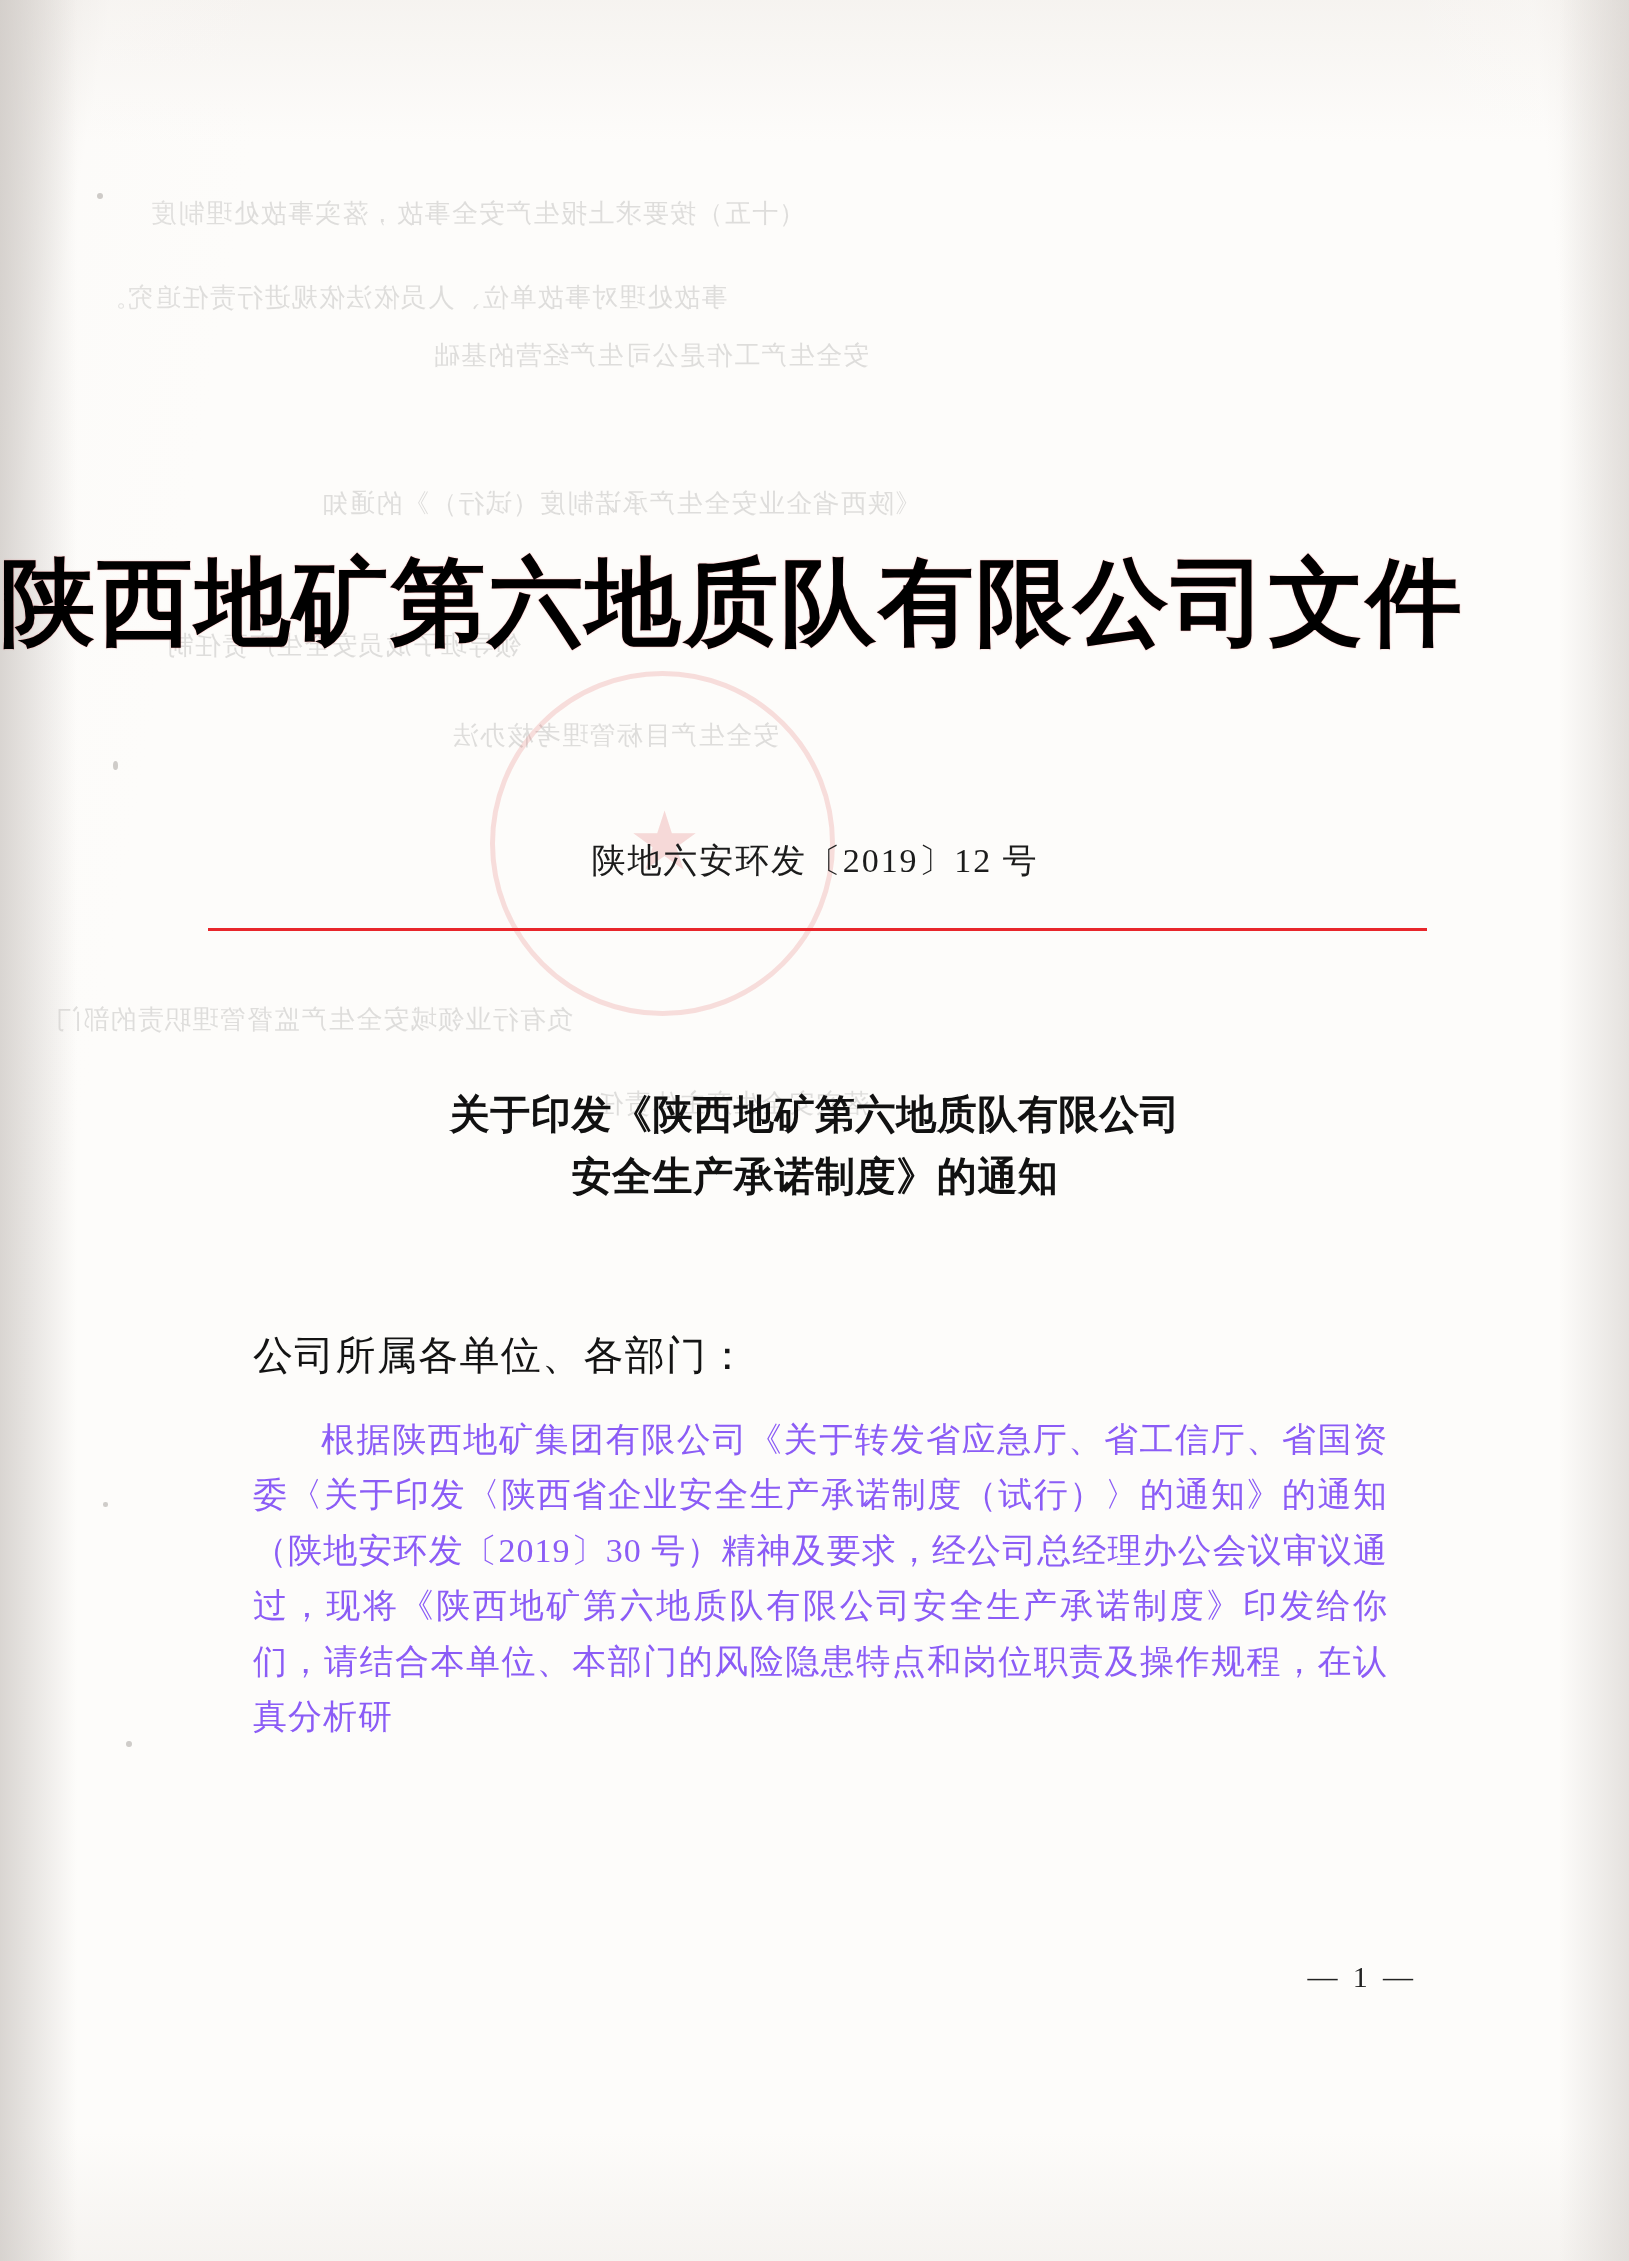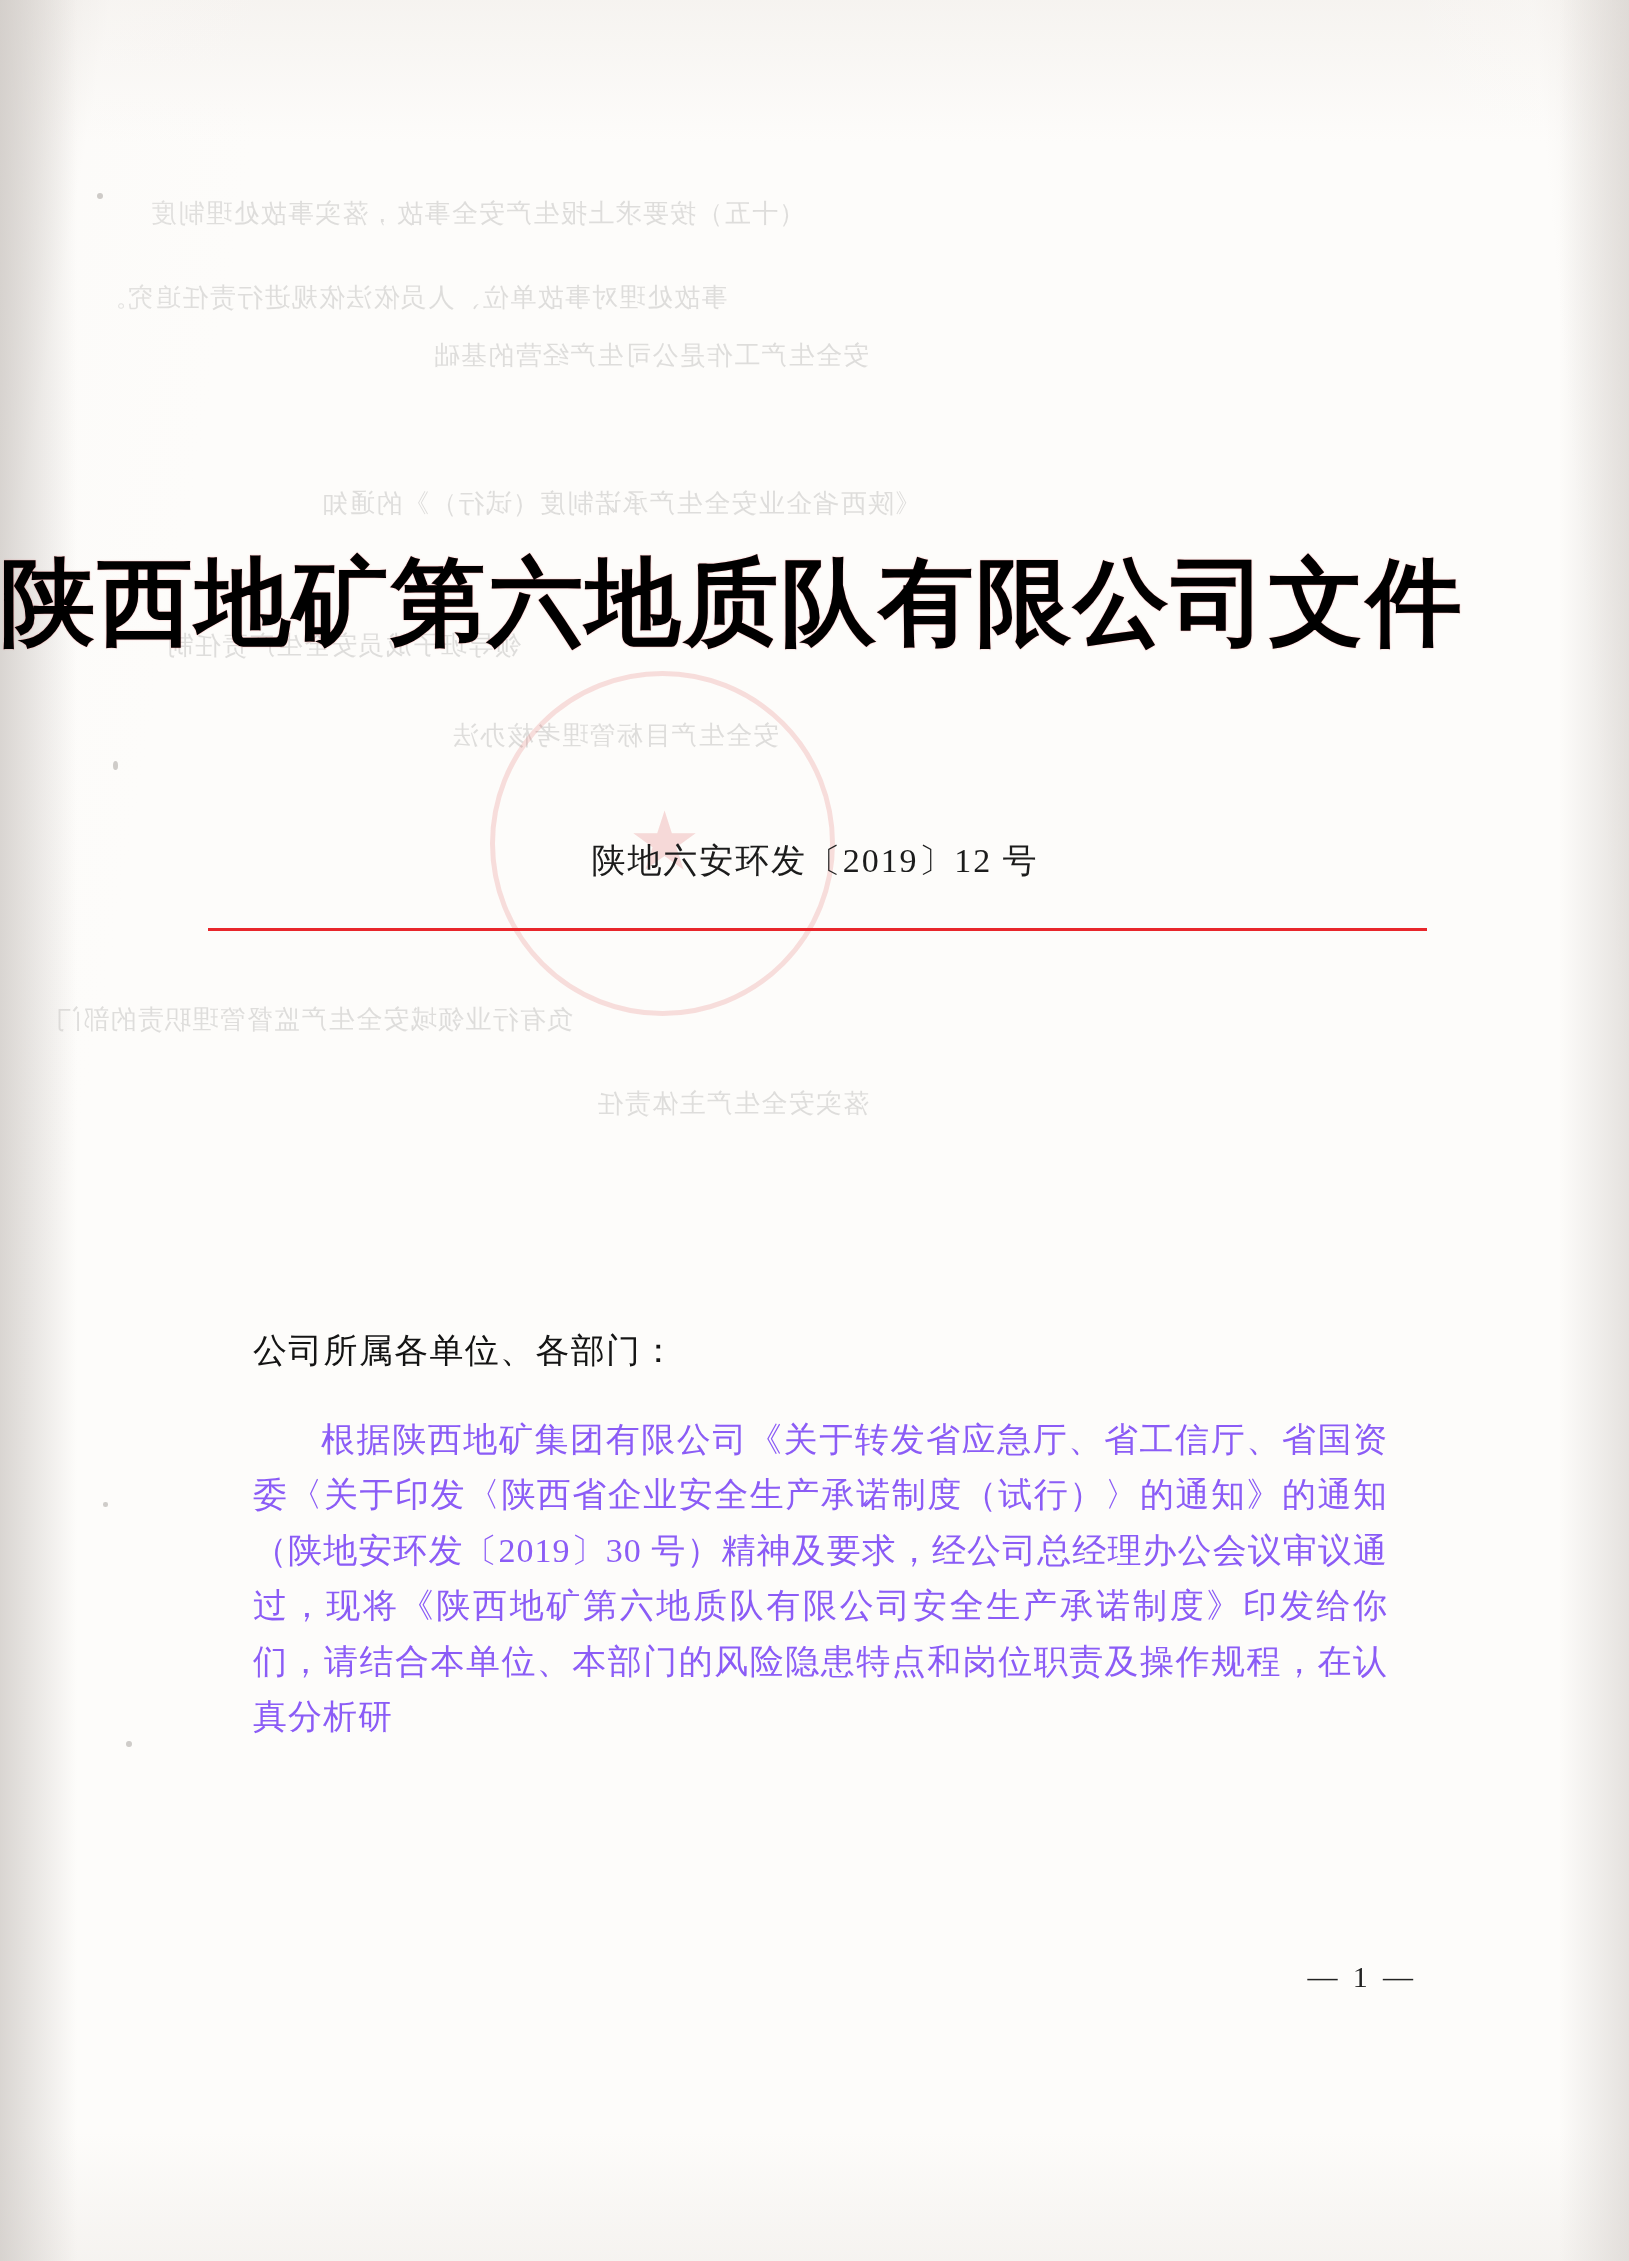--- a/index.html
+++ b/index.html
@@ -117,21 +117,21 @@
     color: #111;
     line-height: 1.55;
     letter-spacing: 0.6px;
   }
   .subject .line2 { display: block; }
 
   .salutation {
     position: absolute;
     top: 1328px;
     left: 253px;
-    font-size: 34px;
+    font-size: 40px;
     color: #141414;
     letter-spacing: 1.3px;
   }
 
   .body-text {
     position: absolute;
     top: 1412px;
     left: 253px;
     width: 1135px;
     font-size: 34px;
@@ -218,20 +218,24 @@
   <span class="speck" style="top:1741px;left:126px;width:5.8px;height:5.8px;"></span>
 
   <div class="content">
 
     <div class="masthead">陕西地矿第六地质队有限公司文件</div>
 
     <div class="doc-number">陕地六安环发〔2019〕12 号</div>
 
     <div class="red-rule"></div>
 
+    <div class="subject">
+      <span class="line1">关于印发《陕西地矿第六地质队有限公司</span>
+      <span class="line2">安全生产承诺制度》的通知</span>
+    </div>
 
     <div class="salutation">公司所属各单位、各部门：</div>
 
     <div class="body-text">
       <p>根据陕西地矿集团有限公司《关于转发省应急厅、省工信厅、省国资委〈关于印发〈陕西省企业安全生产承诺制度（试行）〉的通知》的通知（陕地安环发〔2019〕30 号）精神及要求，经公司总经理办公会议审议通过，现将《陕西地矿第六地质队有限公司安全生产承诺制度》印发给你们，请结合本单位、本部门的风险隐患特点和岗位职责及操作规程，在认真分析研</p>
     </div>
 
     <div class="page-number">— 1 —</div>
 
   </div>

